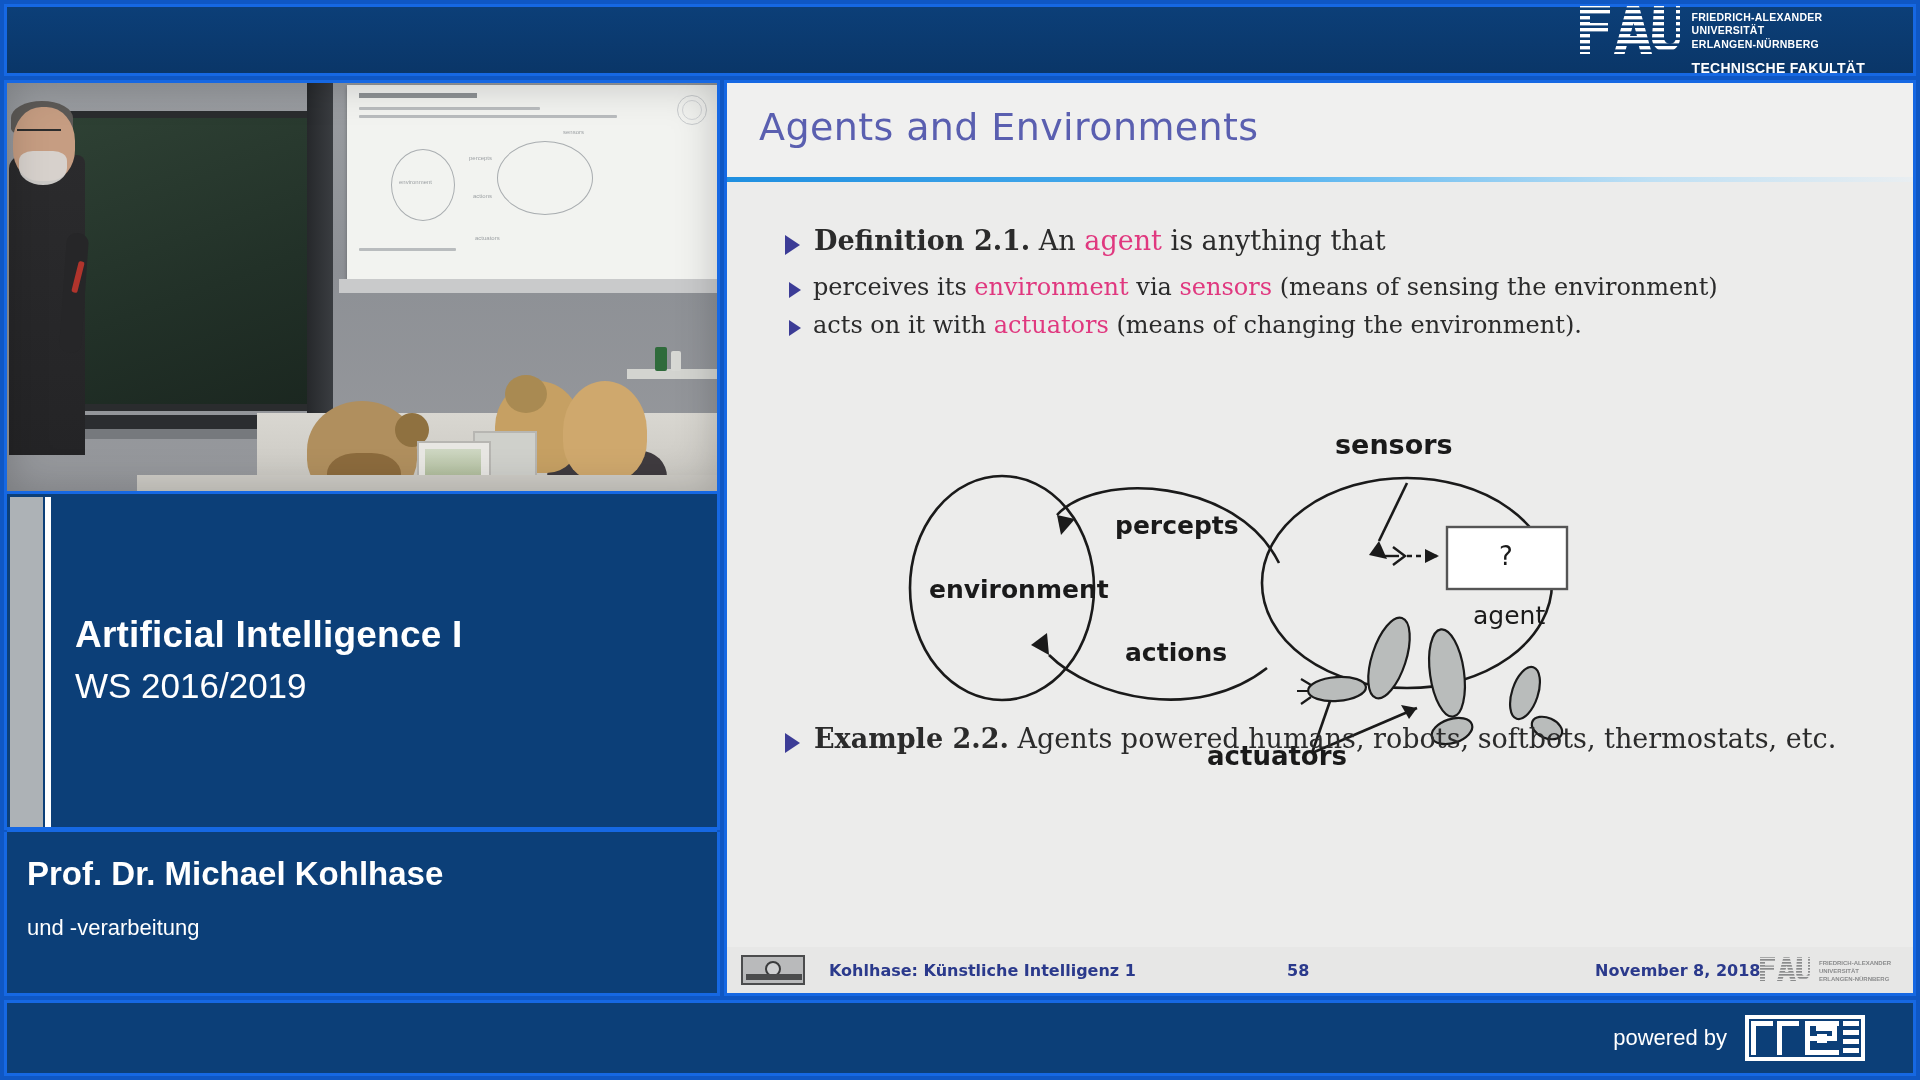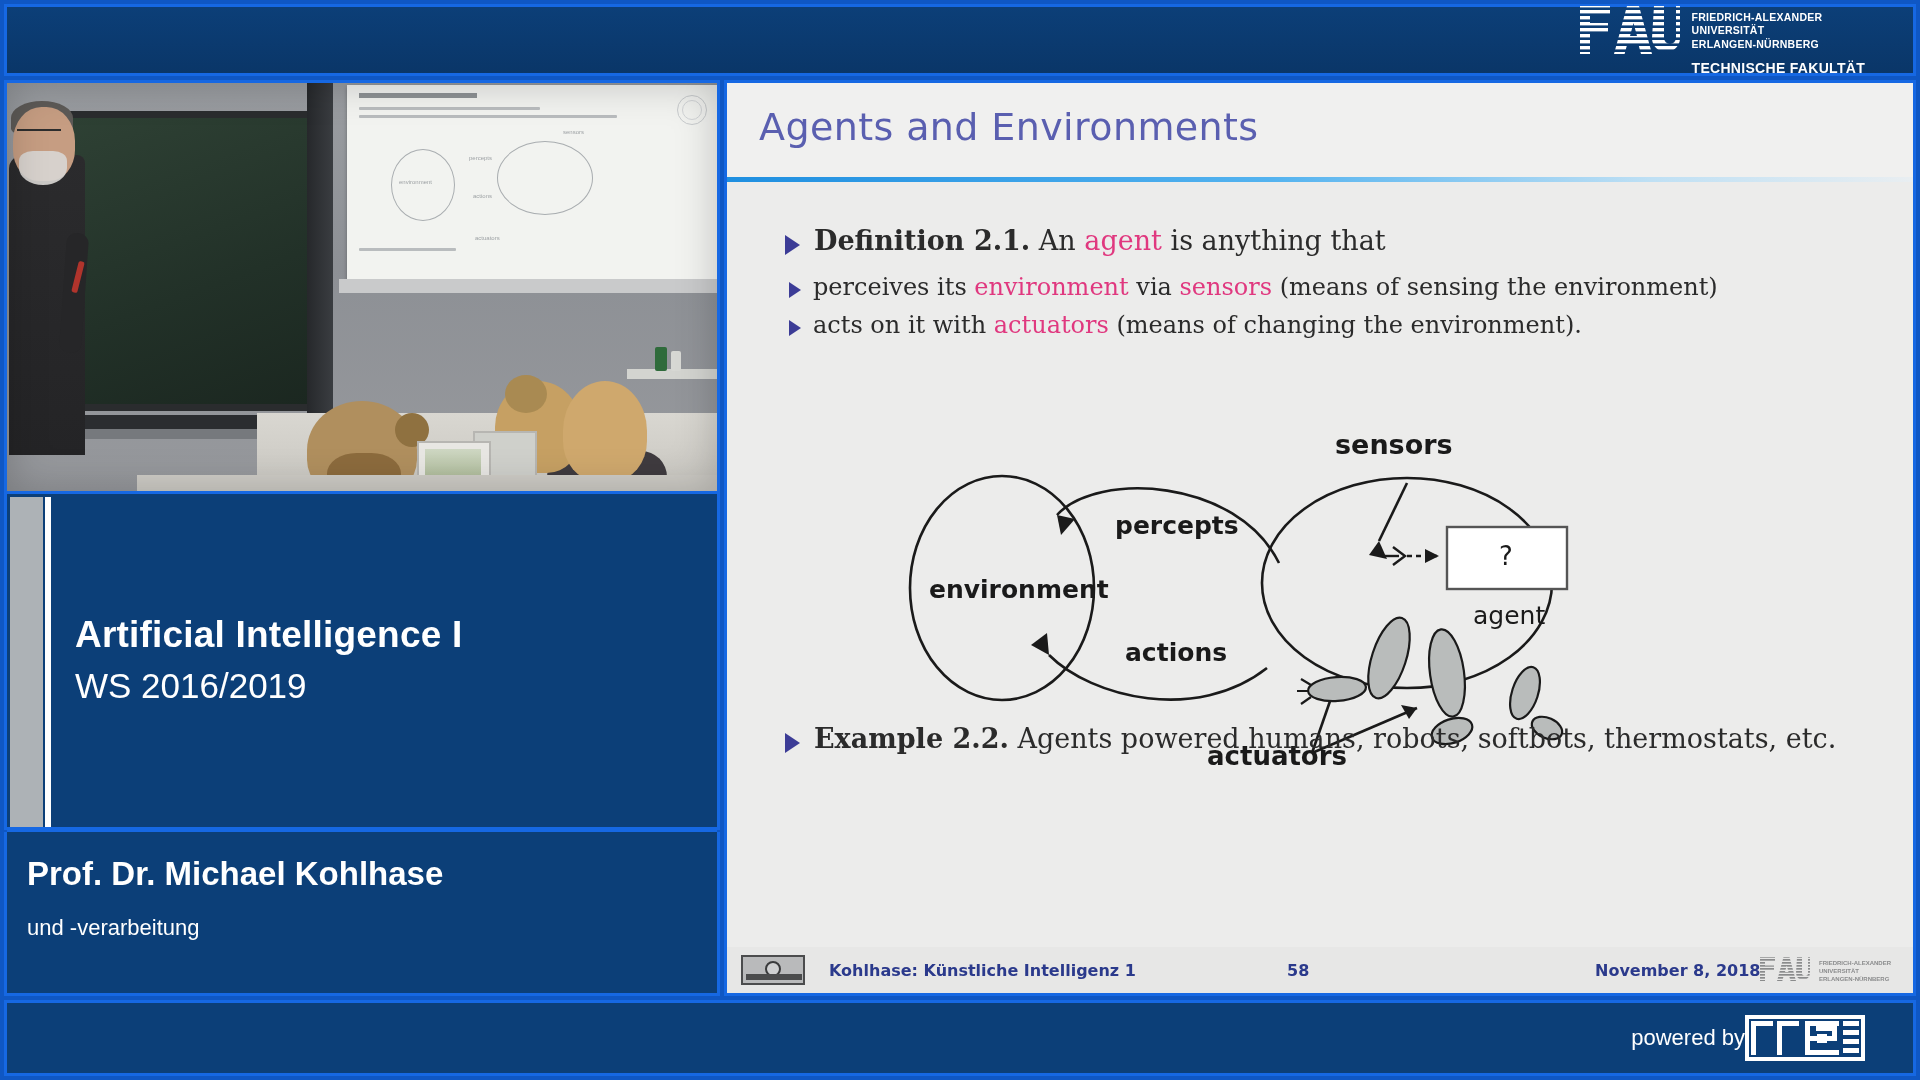--- a/index.html
+++ b/index.html
@@ -123,21 +123,21 @@
   .pres-name{ color:#ffffff; font-size:33px; font-weight:bold; line-height:1.2; }
   .pres-role{ color:#ffffff; font-size:22px; font-weight:normal; line-height:1.42;
               margin-top:18px; }
 
   
   .bottombar{
     position:absolute; left:4px; top:1000px; width:1912px; height:76px;
     background:#0c3f78; border:3px solid #1668e3;
     display:flex; align-items:center; justify-content:flex-end;
   }
-  .powered{ display:flex; align-items:center; gap:0; margin-right:48px; }
+  .powered{ display:flex; align-items:center; gap:18px; margin-right:48px; }
   .powered-label{ color:#ffffff; font-size:22px; }
   .rrze{ width:120px; height:46px; border:4px solid #ffffff; position:relative;
          background:#0c3f78; }
 
   
   .slide{
     position:absolute; left:724px; top:80px; width:1192px; height:916px;
     background:#ececeb; border:3px solid #1668e3;
     overflow:hidden;
   }

